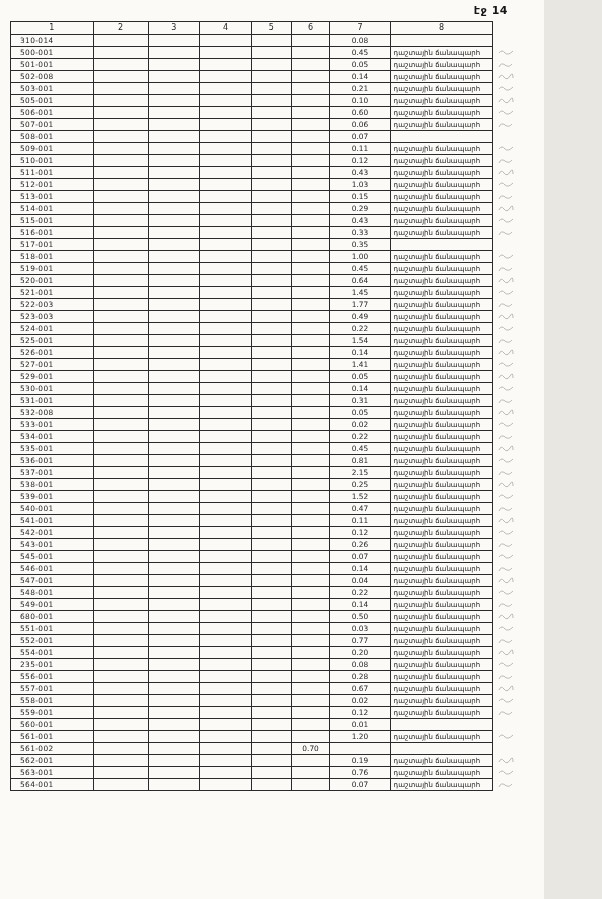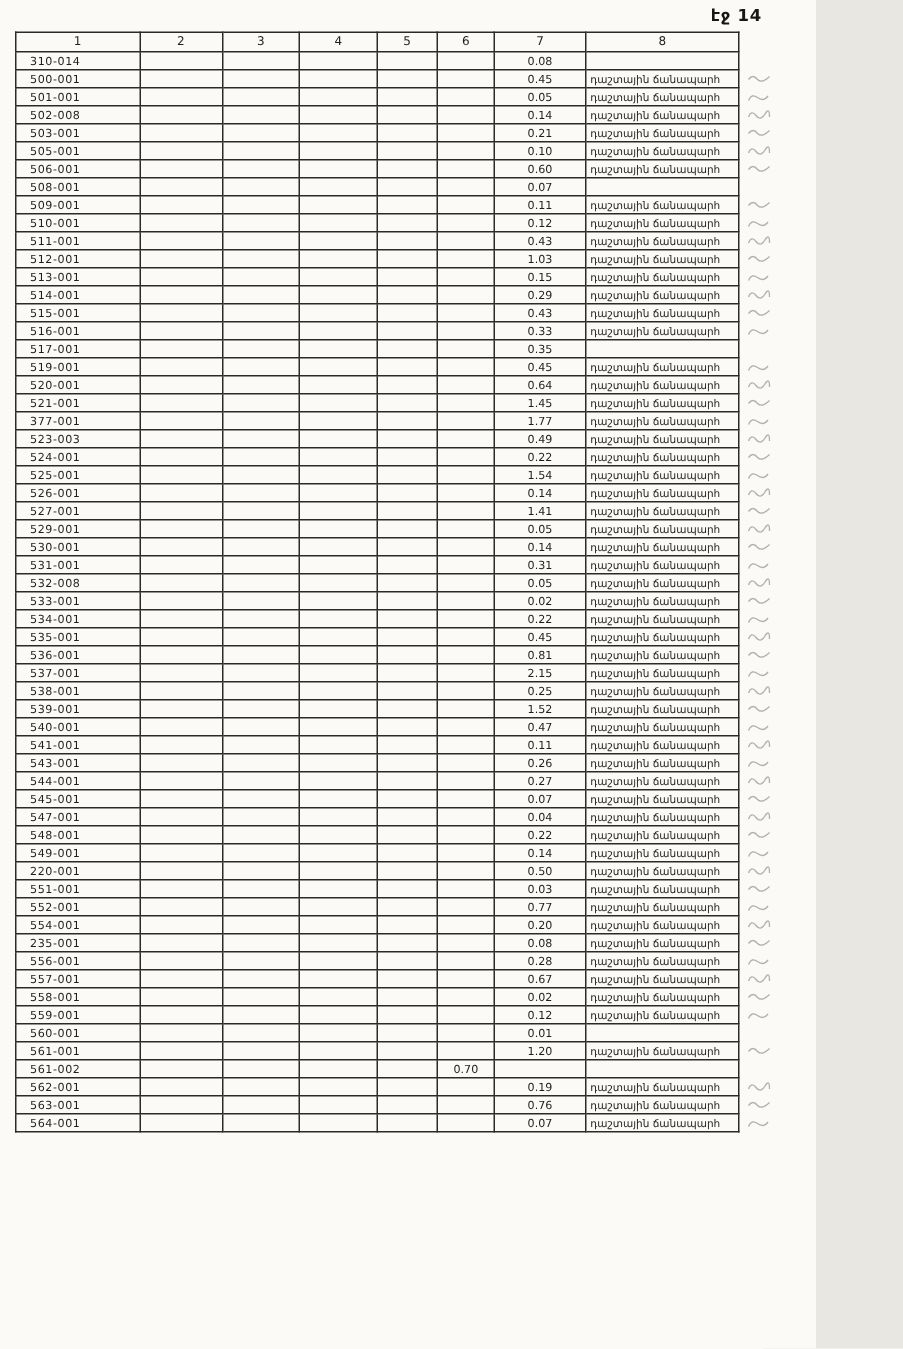--- a/index.html
+++ b/index.html
@@ -183,20 +183,33 @@
           <td class="c4"></td>
           <td class="c5"></td>
           <td class="c6"></td>
           <td class="c7">0.60</td>
           <td class="c8">դաշտային ճանապարհ</td>
           <td class="cm"><svg width="18" height="9" class="scribble">
               <path d="M2 5 Q5 1 8 5 Q11 8 16 3" stroke="#777" fill="none" stroke-width="0.9"></path>
             </svg></td>
         </tr>
         <tr>
+          <td class="c1">507-001</td>
+          <td class="c2"></td>
+          <td class="c3"></td>
+          <td class="c4"></td>
+          <td class="c5"></td>
+          <td class="c6"></td>
+          <td class="c7">0.06</td>
+          <td class="c8">դաշտային ճանապարհ</td>
+          <td class="cm"><svg width="18" height="9" class="scribble">
+              <path d="M2 7 Q4 2 8 5 T15 4" stroke="#777" fill="none" stroke-width="0.9"></path>
+            </svg></td>
+        </tr>
+        <tr>
           <td class="c1">508-001</td>
           <td class="c2"></td>
           <td class="c3"></td>
           <td class="c4"></td>
           <td class="c5"></td>
           <td class="c6"></td>
           <td class="c7">0.07</td>
           <td class="c8"></td>
           <td class="cm"></td>
         </tr>
@@ -309,20 +322,33 @@
           <td class="c2"></td>
           <td class="c3"></td>
           <td class="c4"></td>
           <td class="c5"></td>
           <td class="c6"></td>
           <td class="c7">0.35</td>
           <td class="c8"></td>
           <td class="cm"></td>
         </tr>
         <tr>
+          <td class="c1">518-001</td>
+          <td class="c2"></td>
+          <td class="c3"></td>
+          <td class="c4"></td>
+          <td class="c5"></td>
+          <td class="c6"></td>
+          <td class="c7">1.00</td>
+          <td class="c8">դաշտային ճանապարհ</td>
+          <td class="cm"><svg width="18" height="9" class="scribble">
+              <path d="M2 5 Q5 1 8 5 Q11 8 16 3" stroke="#777" fill="none" stroke-width="0.9"></path>
+            </svg></td>
+        </tr>
+        <tr>
           <td class="c1">519-001</td>
           <td class="c2"></td>
           <td class="c3"></td>
           <td class="c4"></td>
           <td class="c5"></td>
           <td class="c6"></td>
           <td class="c7">0.45</td>
           <td class="c8">դաշտային ճանապարհ</td>
           <td class="cm"><svg width="18" height="9" class="scribble">
               <path d="M2 7 Q4 2 8 5 T15 4" stroke="#777" fill="none" stroke-width="0.9"></path>
@@ -348,21 +374,21 @@
           <td class="c4"></td>
           <td class="c5"></td>
           <td class="c6"></td>
           <td class="c7">1.45</td>
           <td class="c8">դաշտային ճանապարհ</td>
           <td class="cm"><svg width="18" height="9" class="scribble">
               <path d="M2 5 Q5 1 8 5 Q11 8 16 3" stroke="#777" fill="none" stroke-width="0.9"></path>
             </svg></td>
         </tr>
         <tr>
-          <td class="c1">377-001</td>
+          <td class="c1">522-003</td>
           <td class="c2"></td>
           <td class="c3"></td>
           <td class="c4"></td>
           <td class="c5"></td>
           <td class="c6"></td>
           <td class="c7">1.77</td>
           <td class="c8">դաշտային ճանապարհ</td>
           <td class="cm"><svg width="18" height="9" class="scribble">
               <path d="M2 7 Q4 2 8 5 T15 4" stroke="#777" fill="none" stroke-width="0.9"></path>
             </svg></td>
@@ -595,59 +621,72 @@
           <td class="c4"></td>
           <td class="c5"></td>
           <td class="c6"></td>
           <td class="c7">0.11</td>
           <td class="c8">դաշտային ճանապարհ</td>
           <td class="cm"><svg width="18" height="9" class="scribble">
               <path d="M2 6 Q4 1 7 5 T13 4 T16 6" stroke="#777" fill="none" stroke-width="0.9"></path>
             </svg></td>
         </tr>
         <tr>
+          <td class="c1">542-001</td>
+          <td class="c2"></td>
+          <td class="c3"></td>
+          <td class="c4"></td>
+          <td class="c5"></td>
+          <td class="c6"></td>
+          <td class="c7">0.12</td>
+          <td class="c8">դաշտային ճանապարհ</td>
+          <td class="cm"><svg width="18" height="9" class="scribble">
+              <path d="M2 5 Q5 1 8 5 Q11 8 16 3" stroke="#777" fill="none" stroke-width="0.9"></path>
+            </svg></td>
+        </tr>
+        <tr>
           <td class="c1">543-001</td>
           <td class="c2"></td>
           <td class="c3"></td>
           <td class="c4"></td>
           <td class="c5"></td>
           <td class="c6"></td>
           <td class="c7">0.26</td>
           <td class="c8">դաշտային ճանապարհ</td>
           <td class="cm"><svg width="18" height="9" class="scribble">
               <path d="M2 7 Q4 2 8 5 T15 4" stroke="#777" fill="none" stroke-width="0.9"></path>
             </svg></td>
         </tr>
         <tr>
-          <td class="c1">544-001</td>
-          <td class="c2"></td>
-          <td class="c3"></td>
-          <td class="c4"></td>
-          <td class="c5"></td>
-          <td class="c6"></td>
-          <td class="c7">0.27</td>
-          <td class="c8">դաշտային ճանապարհ</td>
-          <td class="cm"><svg width="18" height="9" class="scribble">
-              <path d="M2 6 Q4 1 7 5 T13 4 T16 6" stroke="#777" fill="none" stroke-width="0.9"></path>
-            </svg></td>
-        </tr>
-        <tr>
           <td class="c1">545-001</td>
           <td class="c2"></td>
           <td class="c3"></td>
           <td class="c4"></td>
           <td class="c5"></td>
           <td class="c6"></td>
           <td class="c7">0.07</td>
           <td class="c8">դաշտային ճանապարհ</td>
           <td class="cm"><svg width="18" height="9" class="scribble">
               <path d="M2 5 Q5 1 8 5 Q11 8 16 3" stroke="#777" fill="none" stroke-width="0.9"></path>
             </svg></td>
         </tr>
         <tr>
+          <td class="c1">546-001</td>
+          <td class="c2"></td>
+          <td class="c3"></td>
+          <td class="c4"></td>
+          <td class="c5"></td>
+          <td class="c6"></td>
+          <td class="c7">0.14</td>
+          <td class="c8">դաշտային ճանապարհ</td>
+          <td class="cm"><svg width="18" height="9" class="scribble">
+              <path d="M2 7 Q4 2 8 5 T15 4" stroke="#777" fill="none" stroke-width="0.9"></path>
+            </svg></td>
+        </tr>
+        <tr>
           <td class="c1">547-001</td>
           <td class="c2"></td>
           <td class="c3"></td>
           <td class="c4"></td>
           <td class="c5"></td>
           <td class="c6"></td>
           <td class="c7">0.04</td>
           <td class="c8">դաշտային ճանապարհ</td>
           <td class="cm"><svg width="18" height="9" class="scribble">
               <path d="M2 6 Q4 1 7 5 T13 4 T16 6" stroke="#777" fill="none" stroke-width="0.9"></path>
@@ -673,21 +712,21 @@
           <td class="c4"></td>
           <td class="c5"></td>
           <td class="c6"></td>
           <td class="c7">0.14</td>
           <td class="c8">դաշտային ճանապարհ</td>
           <td class="cm"><svg width="18" height="9" class="scribble">
               <path d="M2 7 Q4 2 8 5 T15 4" stroke="#777" fill="none" stroke-width="0.9"></path>
             </svg></td>
         </tr>
         <tr>
-          <td class="c1">220-001</td>
+          <td class="c1">680-001</td>
           <td class="c2"></td>
           <td class="c3"></td>
           <td class="c4"></td>
           <td class="c5"></td>
           <td class="c6"></td>
           <td class="c7">0.50</td>
           <td class="c8">դաշտային ճանապարհ</td>
           <td class="cm"><svg width="18" height="9" class="scribble">
               <path d="M2 6 Q4 1 7 5 T13 4 T16 6" stroke="#777" fill="none" stroke-width="0.9"></path>
             </svg></td>

